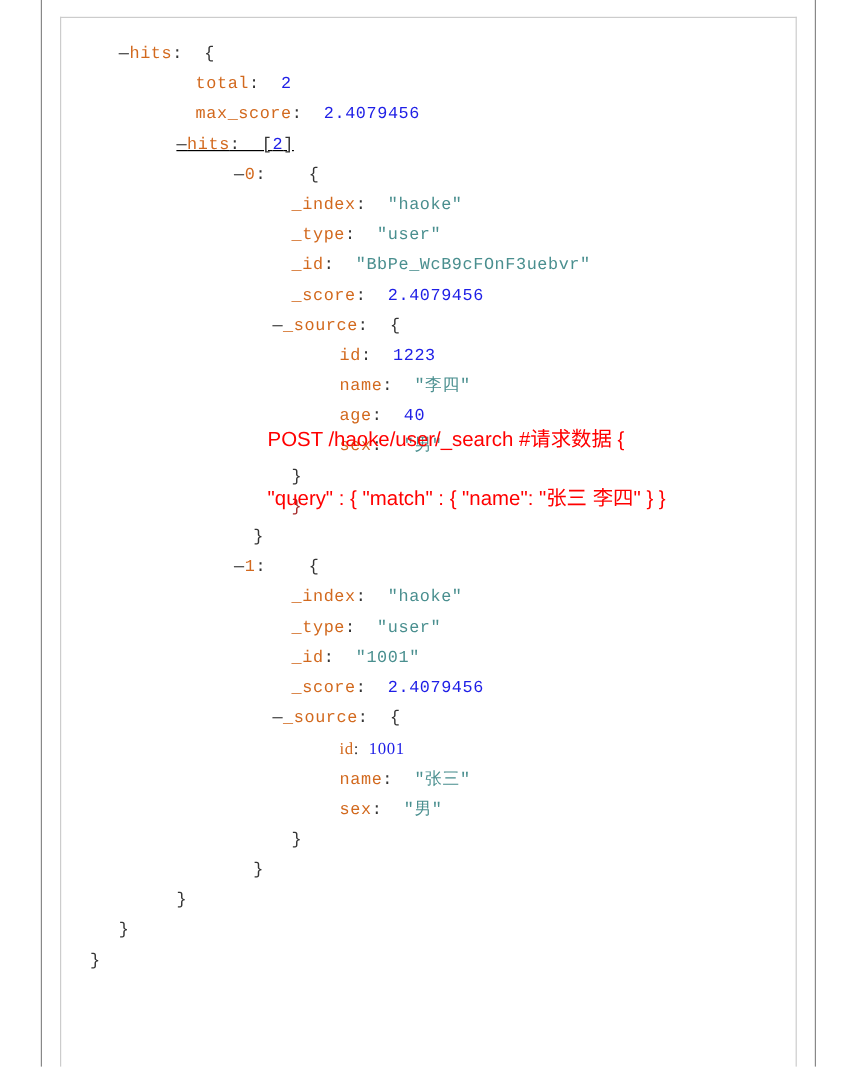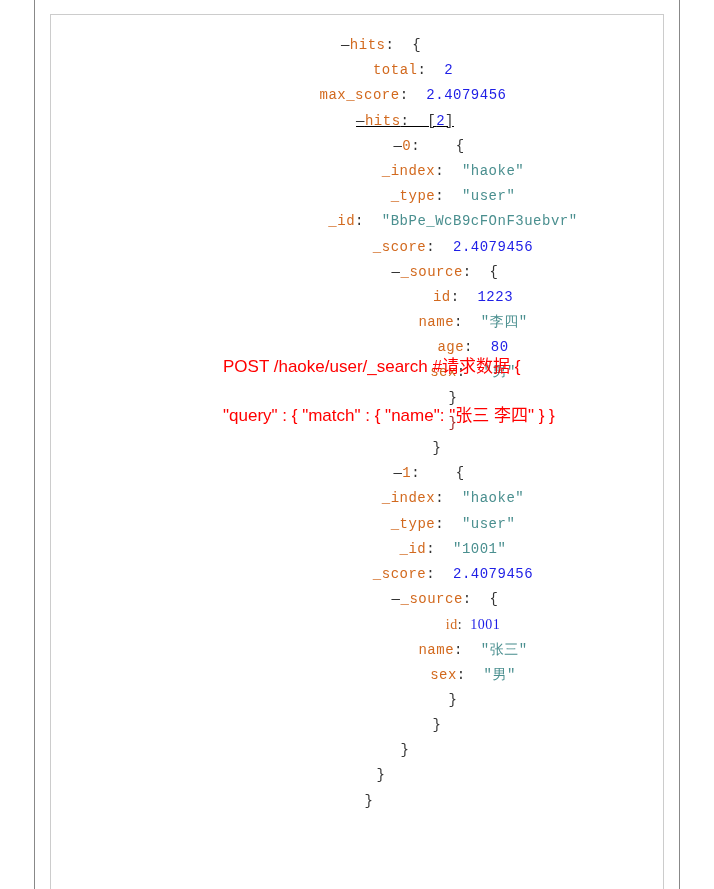--- a/index.html
+++ b/index.html
@@ -32,21 +32,20 @@
     border-left: 1px solid #ccc;
     border-top: 1px solid #ccc;
     border-right: 1px solid #ccc;
     padding: 18px 0 0 24px;
     box-sizing: border-box;
   }
   .line {
     white-space: pre;
     line-height: 1.8;
     letter-spacing: 0.5px;
-    text-align: center;
   }
   .key { color: #d2691e; }
   .string { color: #4a8f8f; }
   .number { color: #1e1ee6; }
   .punct { color: #333; }
   .toggle { color: #333; }
   .brace { color: #a52a2a; }
   .overlay {
     position: absolute;
     color: #ff0000;
@@ -70,21 +69,21 @@
       <div class="line" style="padding-left: 88px;"><span class="key">max_score</span><span class="punct">:  </span><span class="number">2.4079456</span></div>
       <div class="line" style="padding-left: 72px; text-decoration: underline;"><span class="toggle">—</span><span class="key">hits</span><span class="punct">:  [</span><span class="number">2</span><span class="punct">]</span></div>
       <div class="line" style="padding-left: 120px;"><span class="toggle">—</span><span class="key">0</span><span class="punct">:    {</span></div>
       <div class="line" style="padding-left: 168px;"><span class="key">_index</span><span class="punct">:  </span><span class="string">"haoke"</span></div>
       <div class="line" style="padding-left: 168px;"><span class="key">_type</span><span class="punct">:  </span><span class="string">"user"</span></div>
       <div class="line" style="padding-left: 168px;"><span class="key">_id</span><span class="punct">:  </span><span class="string">"BbPe_WcB9cFOnF3uebvr"</span></div>
       <div class="line" style="padding-left: 168px;"><span class="key">_score</span><span class="punct">:  </span><span class="number">2.4079456</span></div>
       <div class="line" style="padding-left: 152px;"><span class="toggle">—</span><span class="key">_source</span><span class="punct">:  {</span></div>
       <div class="line" style="padding-left: 208px;"><span class="key">id</span><span class="punct">:  </span><span class="number">1223</span></div>
       <div class="line" style="padding-left: 208px;"><span class="key">name</span><span class="punct">:  </span><span class="string">"李四"</span></div>
-      <div class="line" style="padding-left: 208px;"><span class="key">age</span><span class="punct">:  </span><span class="number">80</span></div>
+      <div class="line" style="padding-left: 208px;"><span class="key">age</span><span class="punct">:  </span><span class="number">40</span></div>
       <div class="line" style="padding-left: 208px;"><span class="key">sex</span><span class="punct">:  </span><span class="string">"男"</span></div>
       <div class="line" style="padding-left: 168px;"><span class="punct">}</span></div>
       <div class="line" style="padding-left: 168px;"><span class="brace">}</span></div>
       <div class="line" style="padding-left: 136px;"><span class="punct">}</span></div>
       <div class="line" style="padding-left: 120px;"><span class="toggle">—</span><span class="key">1</span><span class="punct">:    {</span></div>
       <div class="line" style="padding-left: 168px;"><span class="key">_index</span><span class="punct">:  </span><span class="string">"haoke"</span></div>
       <div class="line" style="padding-left: 168px;"><span class="key">_type</span><span class="punct">:  </span><span class="string">"user"</span></div>
       <div class="line" style="padding-left: 168px;"><span class="key">_id</span><span class="punct">:  </span><span class="string">"1001"</span></div>
       <div class="line" style="padding-left: 168px;"><span class="key">_score</span><span class="punct">:  </span><span class="number">2.4079456</span></div>
       <div class="line" style="padding-left: 152px;"><span class="toggle">—</span><span class="key">_source</span><span class="punct">:  {</span></div>

